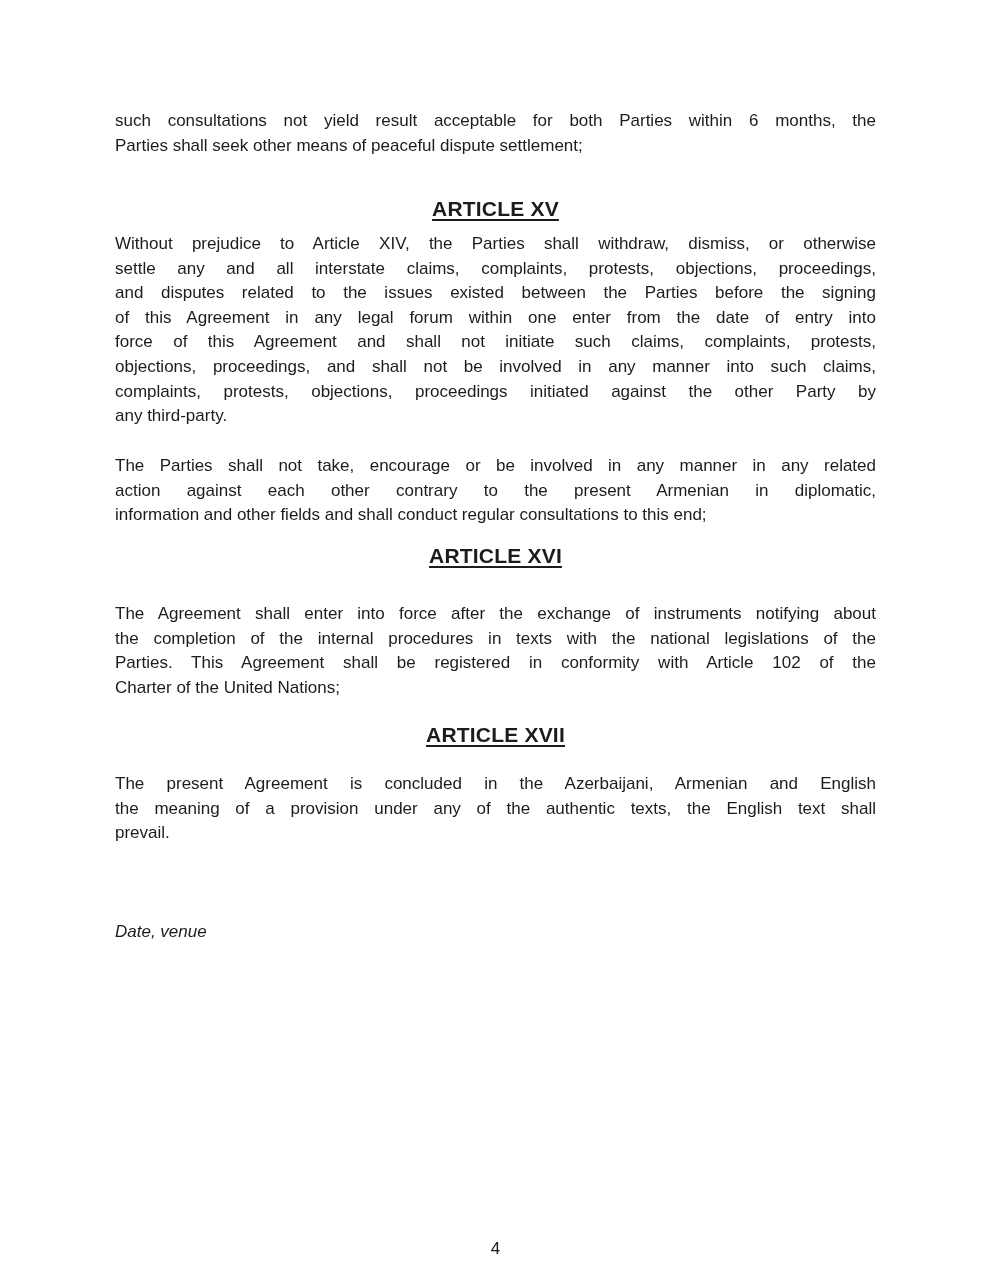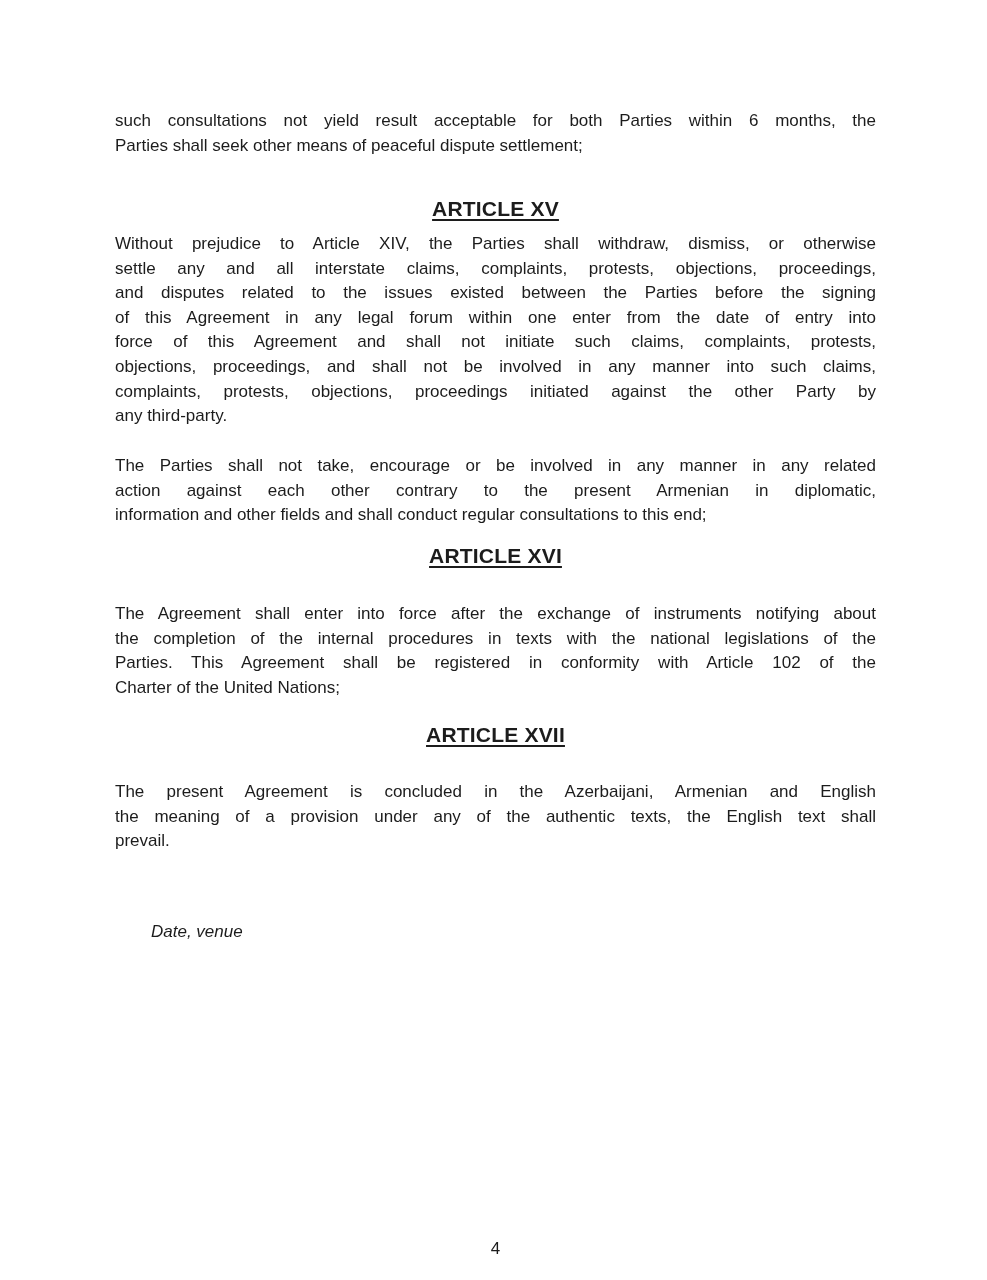--- a/index.html
+++ b/index.html
@@ -42,22 +42,22 @@
     line-height: 24px;
   }
   
   #doc > :nth-child(1) { top: 109px; }  
   #doc > :nth-child(2) { top: 196px; }  
   #doc > :nth-child(3) { top: 232px; }  
   #doc > :nth-child(4) { top: 454px; }  
   #doc > :nth-child(5) { top: 519px; margin-top: 24px; }  
   #doc > :nth-child(6) { top: 602px; }  
   #doc > :nth-child(7) { top: 722px; }  
-  #doc > :nth-child(8) { top: 772px; margin-top: 8px; }  
-  #doc > :nth-child(9) { top: 920px; margin-left: 36px; }  
+  #doc > :nth-child(8) { top: 772px; }  
+  #doc > :nth-child(9) { top: 920px; }  
 </style>
 </head>
 <body>
 
 <div id="doc">
     <div class="block paragraph">
       <div class="ln">such consultations not yield result acceptable for both Parties within 6 months, the</div>
       <div class="ln last">Parties shall seek other means of peaceful dispute settlement;</div>
     </div>
     <div class="block heading">ARTICLE XV</div>

